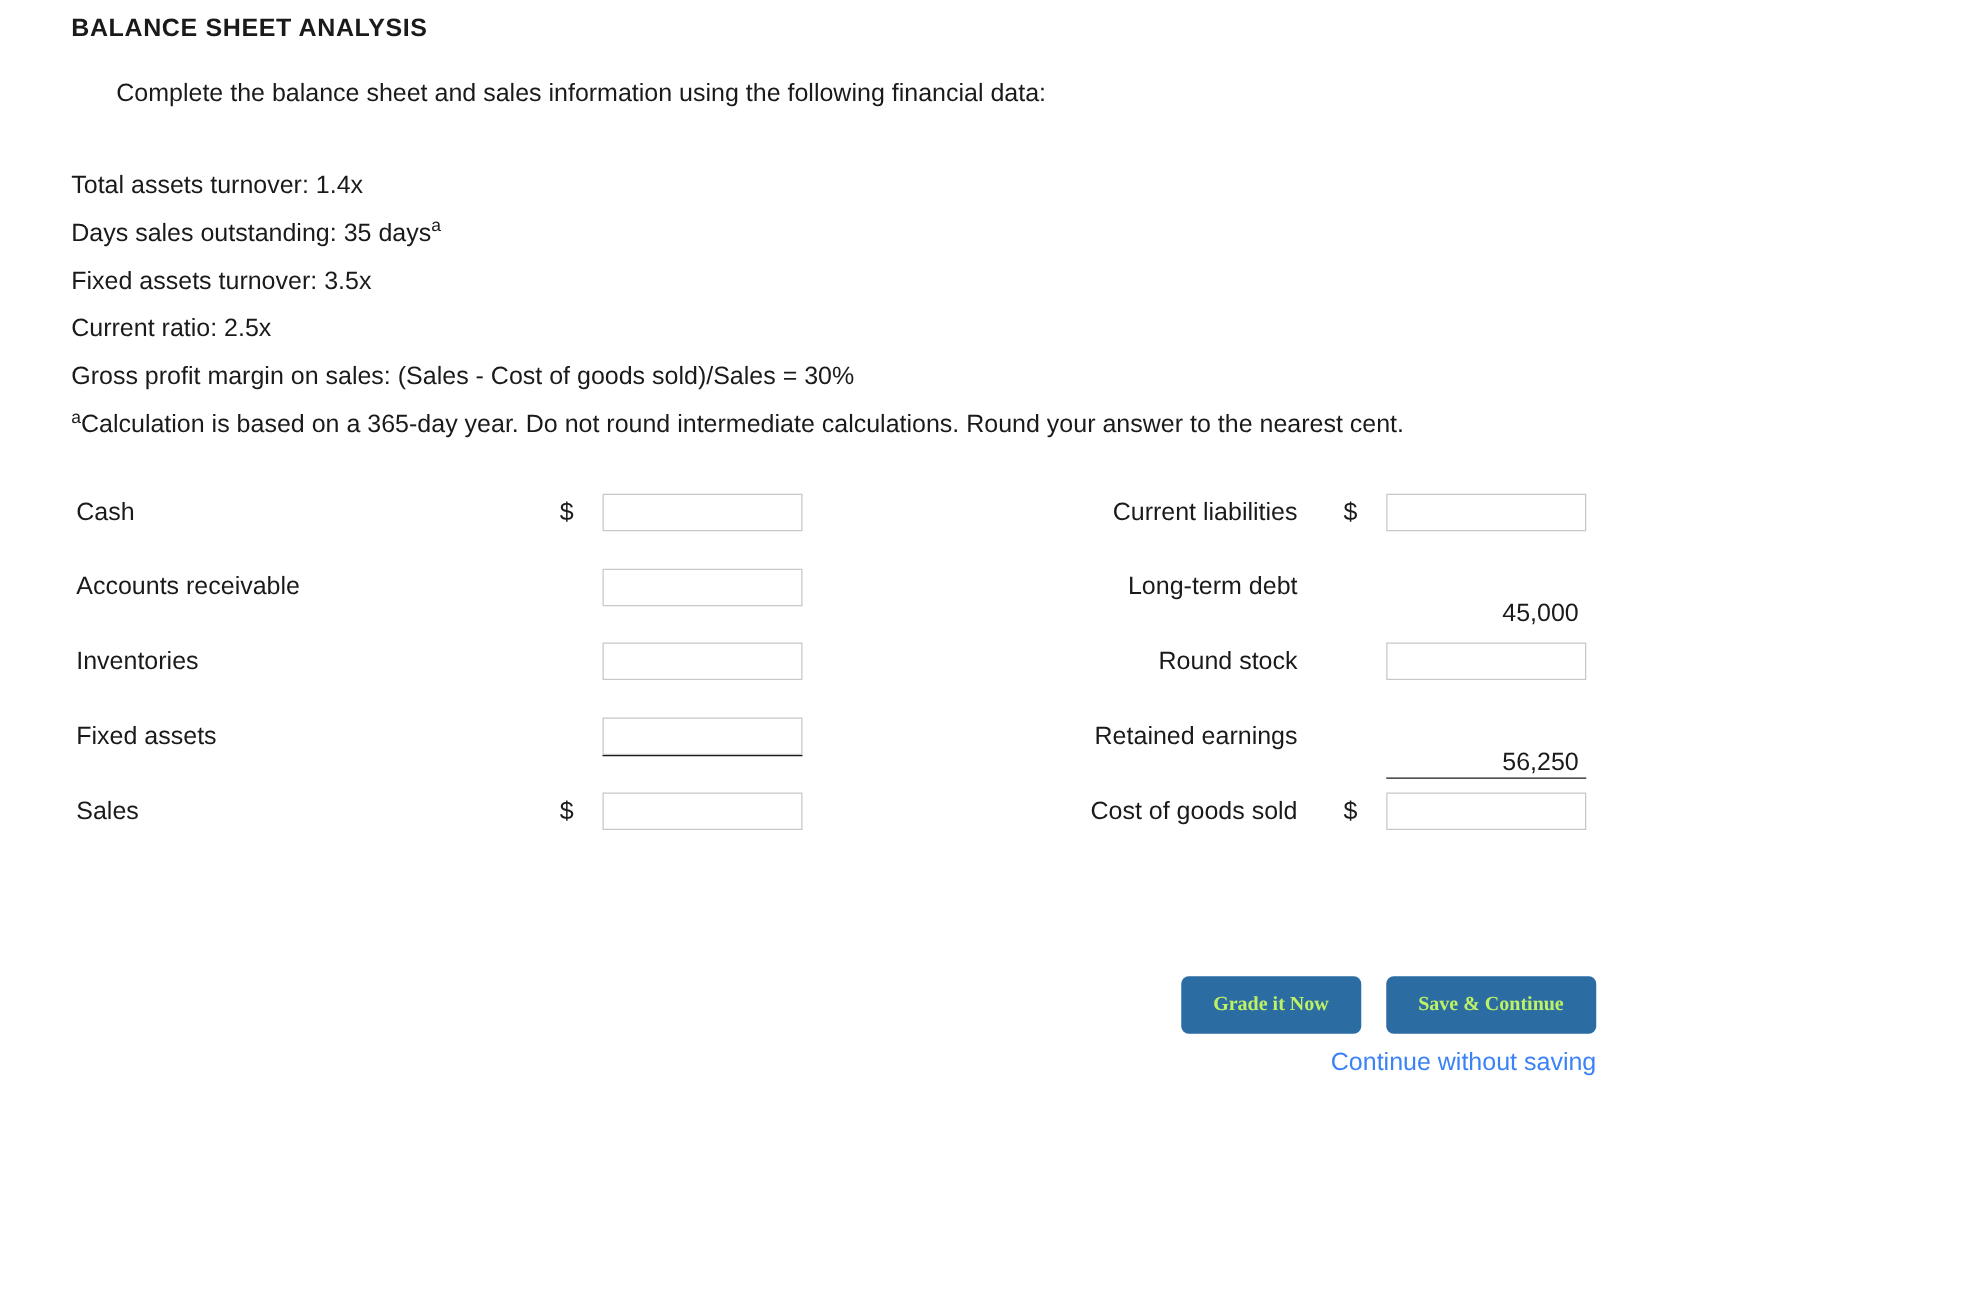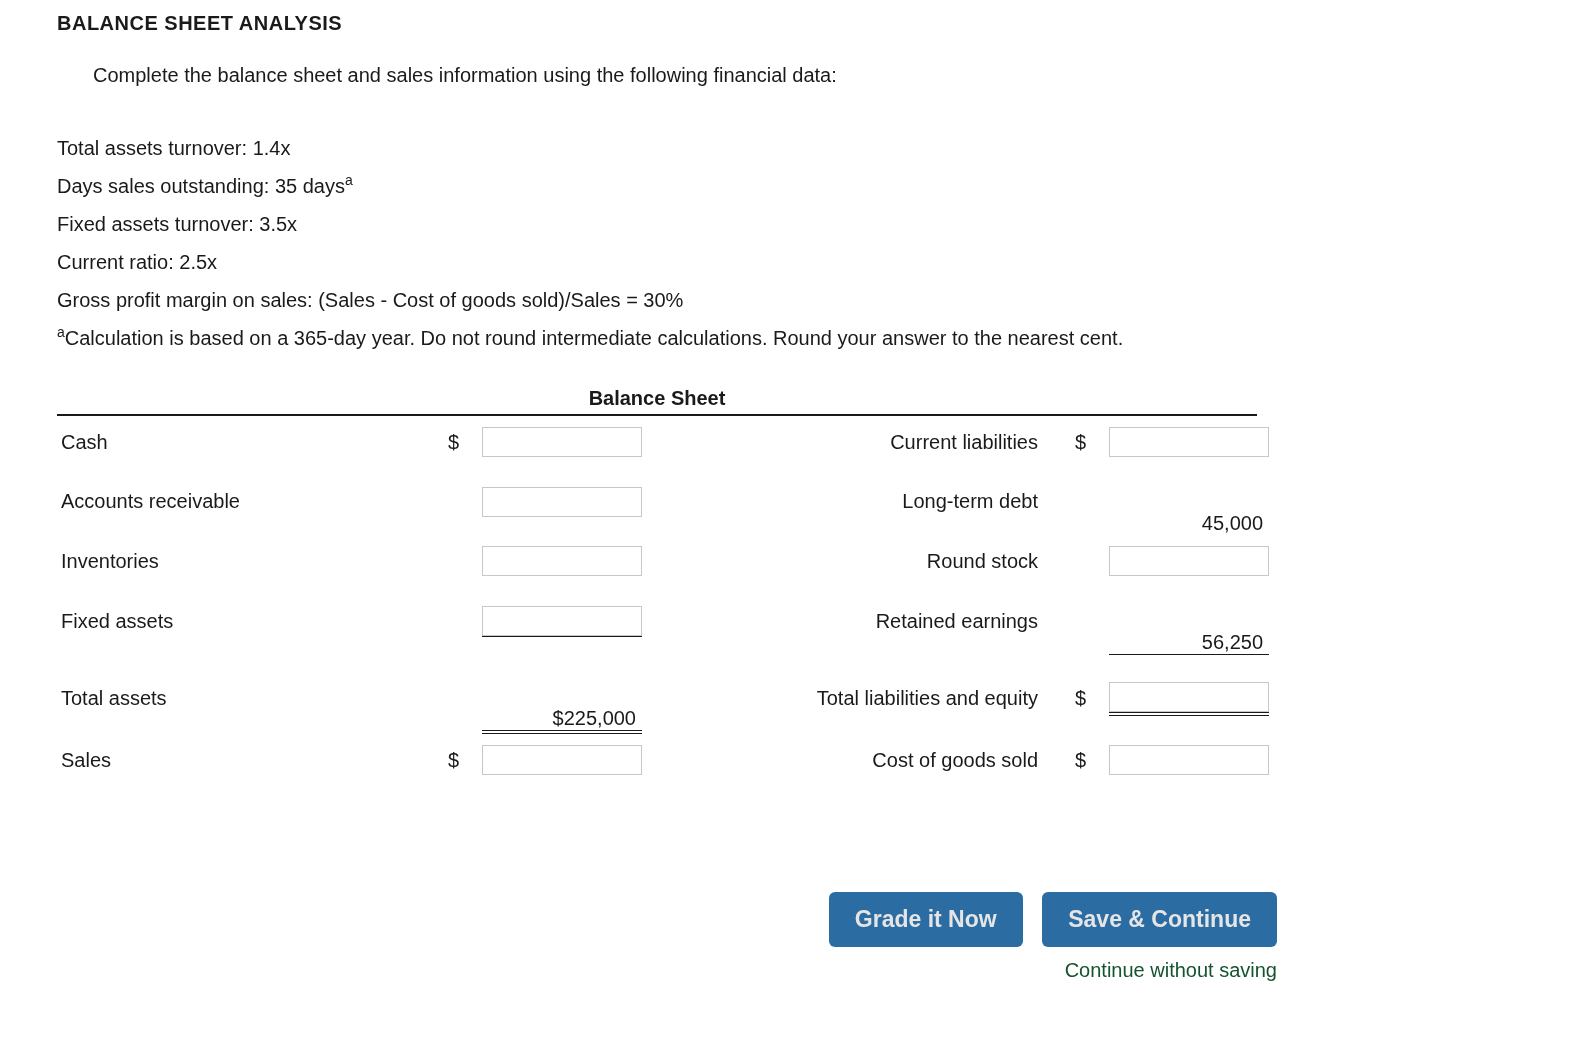--- a/index.html
+++ b/index.html
@@ -110,37 +110,37 @@
   }
 
   .button-row {
     width: 1220px;
     text-align: right;
     margin-top: 110px;
   }
   .btn {
     display: inline-block;
     background: #2b6ca3;
-    color: #e5e5e5;
+    color: #bef264;
     border: none;
     border-radius: 6px;
     padding: 14px 26px;
-    font-size: 23px;
+    font-size: 16px;
     font-weight: 600;
     margin-left: 14px;
     cursor: pointer;
-    font-family: Liberation Sans, sans-serif;
+    font-family: Liberation Serif, serif;
   }
   .link-row {
     width: 1220px;
     text-align: right;
     margin-top: 12px;
   }
   .link {
-    color: #14532d;
+    color: #3b82f6;
     cursor: pointer;
     font-size: 20px;
   }
 </style>
 </head>
 <body>
 
 <div class="page">
 
   <div class="heading">BALANCE SHEET ANALYSIS</div>
@@ -154,21 +154,20 @@
     </div>
     <div>Fixed assets turnover: 3.5x</div>
     <div>Current ratio: 2.5x</div>
     <div>Gross profit margin on sales: (Sales - Cost of goods sold)/Sales = 30%</div>
     <div>
       <span class="sup">a</span><span>Calculation is based on a 365-day year. Do not round intermediate calculations. Round your answer to the nearest cent.</span>
     </div>
   </div>
 
   <div class="bs-wrap">
-    <div class="bs-title">Balance Sheet</div>
 
     <table class="bs">
 
       <tbody>
           <tr>
         <td class="label">Cash</td>
         <td class="currency">$</td>
         <td class="valuecell"><input class="entry" style=""></td>
         <td class="gap"></td>
         <td class="label-r">Current liabilities</td>
@@ -199,33 +198,20 @@
       <tr>
         <td class="label">Fixed assets</td>
         <td class="currency"></td>
         <td class="valuecell"><span style="display:inline-block;" class="single-under-thin"><input class="entry" style=""></span></td>
         <td class="gap"></td>
         <td class="label-r">Retained earnings</td>
         <td class="currency-r"></td>
         <td class="valuecell-r"><span class="value-text single-under-thin">56,250</span></td>
       </tr>
 
-      <tr>
-        <td class="label">Total assets</td>
-        <td class="currency"></td>
-        <td class="valuecell">
-          <span class="value-text double-under">$225,000</span>
-        </td>
-        <td class="gap"></td>
-        <td class="label-r">Total liabilities and equity</td>
-        <td class="currency-r">$</td>
-        <td class="valuecell-r">
-          <span style="display:inline-block;" class="double-under"><input class="entry" style=""></span>
-        </td>
-      </tr>
 
       <tr>
         <td class="label">Sales</td>
         <td class="currency">$</td>
         <td class="valuecell"><input class="entry" style=""></td>
         <td class="gap"></td>
         <td class="label-r">Cost of goods sold</td>
         <td class="currency-r">$</td>
         <td class="valuecell-r"><input class="entry" style=""></td>
       </tr>

